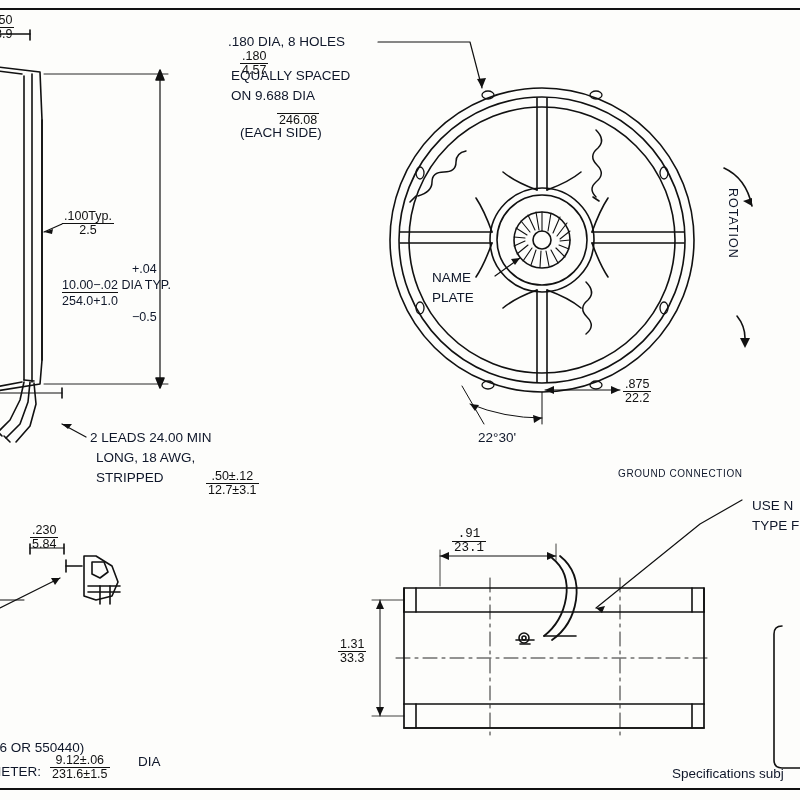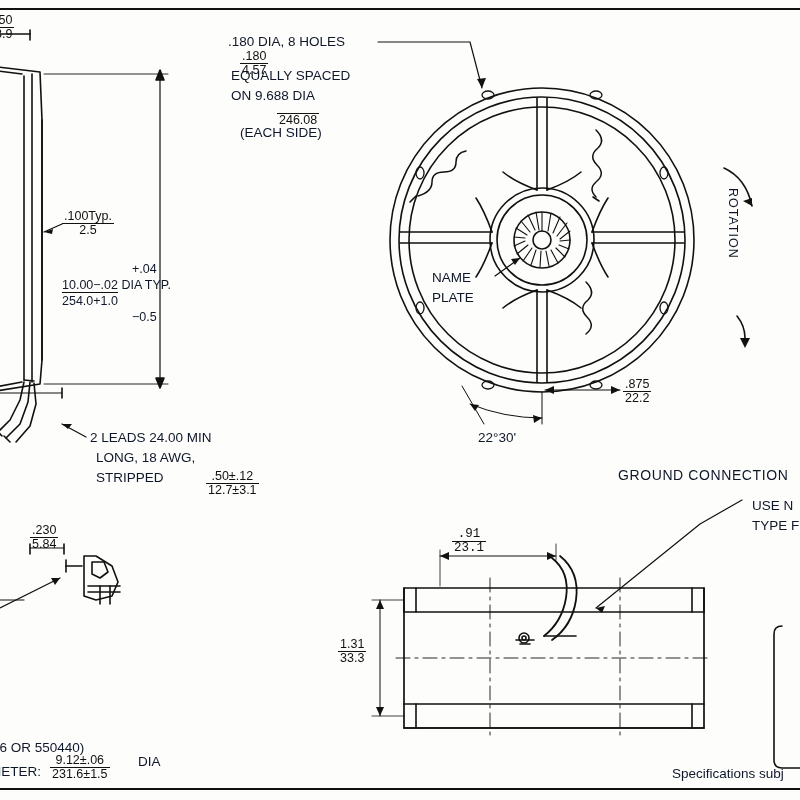--- a/index.html
+++ b/index.html
@@ -2,21 +2,21 @@
 <html><head>
 <meta charset="utf-8">
 <style>
   html,body{margin:0;padding:0;background:#ffffff;}
   body{width:800px;height:800px;overflow:hidden;font-family:"Liberation Sans",sans-serif;}
   #sheet{position:relative;width:800px;height:800px;background:#fdfdfb;}
   .frame{position:absolute;left:0;top:8px;width:800px;height:782px;border-top:2px solid #111;border-bottom:2px solid #111;box-sizing:border-box;}
   .lbl{position:absolute;font-family:"Liberation Sans",sans-serif;color:#0f172a;white-space:pre;line-height:1.12;}
   .f12{font-size:12.5px;}
   .f13{font-size:13.5px;}
-  .f14{font-size:14px;}
+  .f14{font-size:10px;}
   .frac{position:absolute;text-align:center;line-height:1.05;color:#111;font-size:12.5px;}
   .frac .num{display:block;padding:0 2px;}
   .frac .den{display:block;border-top:1.4px solid #111;padding:0 2px;}
   svg.draw{position:absolute;left:0;top:0;width:800px;height:800px;}
   .vert{writing-mode:vertical-rl;text-orientation:mixed;}
 </style>
 </head>
 <body>
 
 <div id="sheet">

